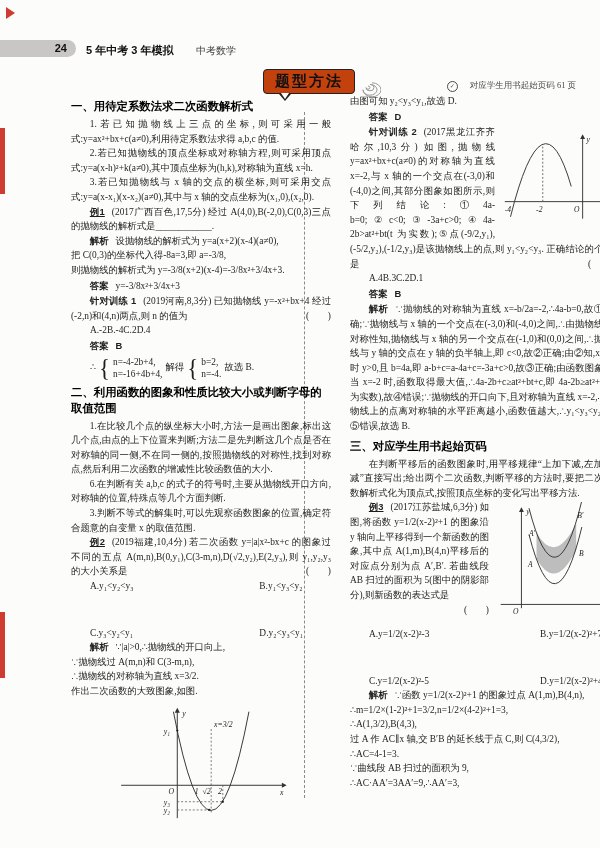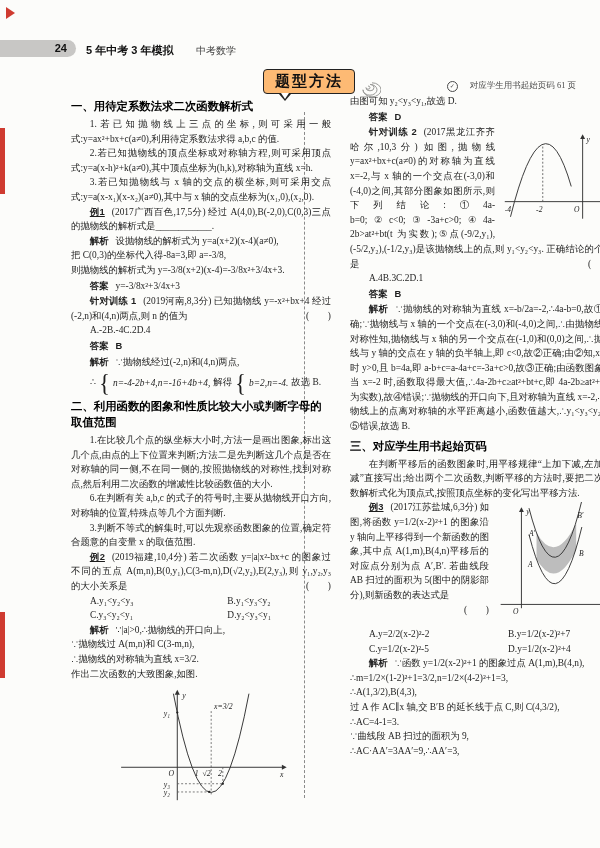--- a/index.html
+++ b/index.html
@@ -13,21 +13,21 @@
   .tab2{top:612px;height:66px;}
 
   
   .page-pill{position:absolute;left:0;top:40px;width:76px;height:17px;background:#c8c7c5;border-radius:0 9px 9px 0;font-family:"Liberation Sans","DejaVu Sans",sans-serif;}
   .page-pill span{display:block;text-align:right;padding-right:9px;font-size:11px;font-weight:bold;line-height:17px;color:#111;padding-left:13px;}
   .book-title{position:absolute;left:86px;top:43px;font-family:"Liberation Sans","DejaVu Sans",sans-serif;font-size:11px;font-weight:bold;color:#111;}
   .subject{position:absolute;left:196px;top:44px;font-size:10px;color:#444;}
 
   
   .badge-wrap{position:absolute;left:263px;top:69px;}
-  .badge{display:inline-block;border:1.6px solid #222;border-radius:4px;background:#fdba74;padding:2px 11px;font-family:"Liberation Sans","DejaVu Sans",sans-serif;font-size:15px;font-weight:bold;letter-spacing:2px;color:#111;}
+  .badge{display:inline-block;border:1.6px solid #222;border-radius:4px;background:#c2410c;padding:2px 11px;font-family:"Liberation Sans","DejaVu Sans",sans-serif;font-size:15px;font-weight:bold;letter-spacing:2px;color:#111;}
   .tail-outer{position:absolute;left:16px;top:25px;width:0;height:0;border-left:6px solid transparent;border-right:6px solid transparent;border-top:7px solid #222;}
   .tail-inner{position:absolute;left:18px;top:24px;width:0;height:0;border-left:4px solid transparent;border-right:4px solid transparent;border-top:6px solid #fff;}
   .swirl{position:absolute;left:92px;top:8px;}
 
   .page-ref{position:absolute;right:24px;top:80px;font-size:8.5px;color:#4a4a4a;display:flex;align-items:center;gap:12px;}
   .check-circle{display:inline-flex;width:9px;height:9px;border:1px solid #4a4a4a;border-radius:50%;align-items:center;justify-content:center;font-size:6px;line-height:1;}
 
   
   .divider{position:absolute;left:304px;top:112px;height:686px;border-left:1px dashed #8a8a8a;}
   .col{position:absolute;top:94px;width:260px;font-size:9.4px;line-height:14.6px;text-align:justify;margin-left:36px;}
@@ -35,28 +35,28 @@
   .col-right{left:314px;width:263px;}
 
   .sec-h{font-family:"Liberation Sans","DejaVu Sans",sans-serif;font-size:11.4px;font-weight:bold;line-height:16px;margin:4px 0 3px;color:#000;text-align:left;}
   .para{margin:0;text-indent:2em;}
   .hang{margin:0;}
   .lbl-ex{font-family:"Liberation Sans","DejaVu Sans",sans-serif;font-weight:bold;text-decoration:underline;margin-right:7px;}
   .lbl-b{font-family:"Liberation Sans","DejaVu Sans",sans-serif;font-weight:bold;margin-right:7px;}
   .src{margin-right:2px;}
   .paren{float:right;}
   .opts4{display:flex;justify-content:flex-start;padding:0 26px 0 19px;margin:0;}
-  .opts2{display:grid;grid-template-columns:57% 43%;padding-left:19px;margin:0;}
+  .opts2{display:grid;grid-template-columns:57% 43%;padding-left:19px;margin:0;gap:32px;}
   .ans-row{margin:1px 0;text-indent:2em;}
   .ans-val{font-weight:bold;font-family:"Liberation Sans","DejaVu Sans",sans-serif;}
 
   
   .sys{display:flex;align-items:center;gap:3px;padding-left:19px;margin:2px 0;}
   .brace{font-size:23px;font-weight:300;line-height:1;transform:scaleY(1.1);}
-  .stack{display:flex;line-height:12px;font-style:italic;}
+  .stack{display:flex;flex-direction:column;line-height:12px;}
 
   .fig{text-align:center;margin:3px 0 0;}
   .fig svg{overflow:visible;}
   .fig-r{float:right;margin:2px 0 2px 6px;}
   text{font-family:"Liberation Serif","DejaVu Serif",serif;font-style:italic;font-size:8px;fill:#222;}
   .clr{clear:both;}
 </style>
 </head>
 <body>
 
@@ -112,23 +112,20 @@
       <span class="lbl-b">针对训练 1</span><span class="src">(2019河南,8,3分)</span><span>已知抛物线 y=-x²+bx+4 经过(-2,n)和(4,n)两点,则 n 的值为</span><span class="paren">(　　)</span>
     </p>
     <p class="opts4">
       <span>A.-2</span>
       <span>B.-4</span>
       <span>C.2</span>
       <span>D.4</span>
     </p>
     <p class="ans-row">
       <span class="lbl-b">答案</span><span class="ans-val">B</span>
-    </p>
-    <p class="para">
-      <span class="lbl-b">解析</span><span>∵抛物线经过(-2,n)和(4,n)两点,</span>
     </p>
     <div class="sys">
       <span>∴</span>
       <span class="brace">{</span>
       <span class="stack">
         <span>n=-4-2b+4,</span>
         <span>n=-16+4b+4,</span>
       </span>
       <span>解得</span>
       <span class="brace">{</span>
@@ -248,21 +245,21 @@
           <text x="89" y="57">B</text>
           <text x="36" y="36">A′</text>
           <text x="87" y="16">B′</text>
         </svg>
       </div>
       <p class="para">
         <span class="lbl-ex">例3</span><span class="src">(2017江苏盐城,6,3分)</span><span>如图,将函数 y=1/2(x-2)²+1 的图象沿 y 轴向上平移得到一个新函数的图象,其中点 A(1,m),B(4,n)平移后的对应点分别为点 A′,B′. 若曲线段 AB 扫过的面积为 5(图中的阴影部分),则新函数的表达式是</span><span class="paren">(　　)</span>
       </p>
       <div class="clr"></div>
       <p class="opts2">
-        <span>A.y=2/2(x-2)²-2</span>
+        <span>A.y=1/2(x-2)²-3</span>
         <span>B.y=1/2(x-2)²+7</span>
         <span>C.y=1/2(x-2)²-5</span>
         <span>D.y=1/2(x-2)²+4</span>
       </p>
       <p class="para">
         <span class="lbl-b">解析</span><span>∵函数 y=1/2(x-2)²+1 的图象过点 A(1,m),B(4,n),</span>
       </p>
       <p class="hang">∴m=1/2×(1-2)²+1=3/2,n=1/2×(4-2)²+1=3,</p>
       <p class="hang">∴A(1,3/2),B(4,3),</p>
       <p class="hang">过 A 作 AC∥x 轴,交 B′B 的延长线于点 C,则 C(4,3/2),</p>

